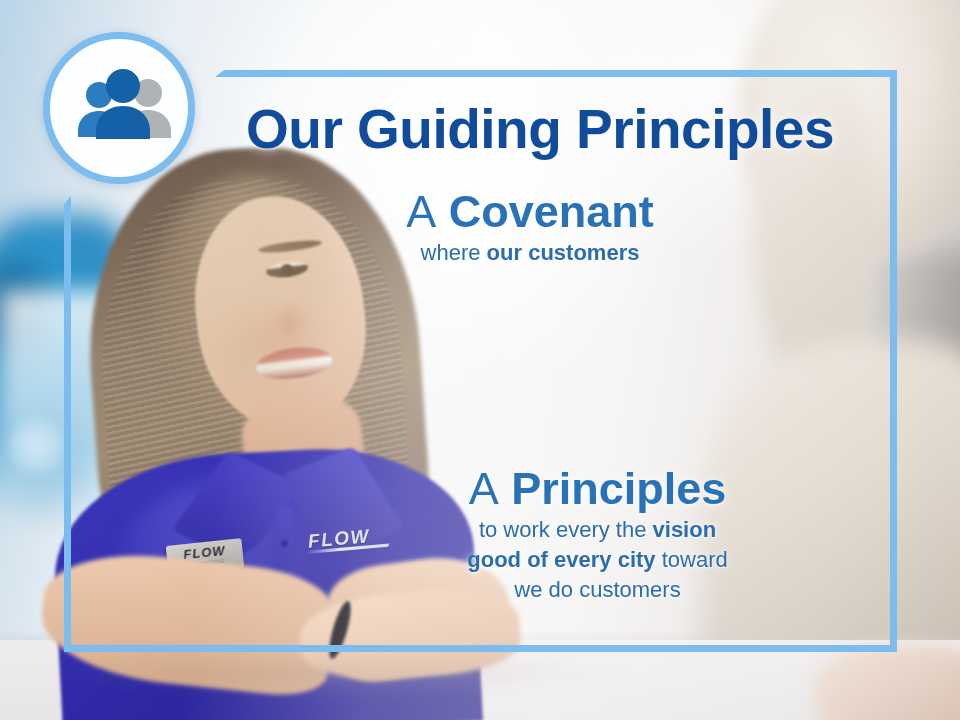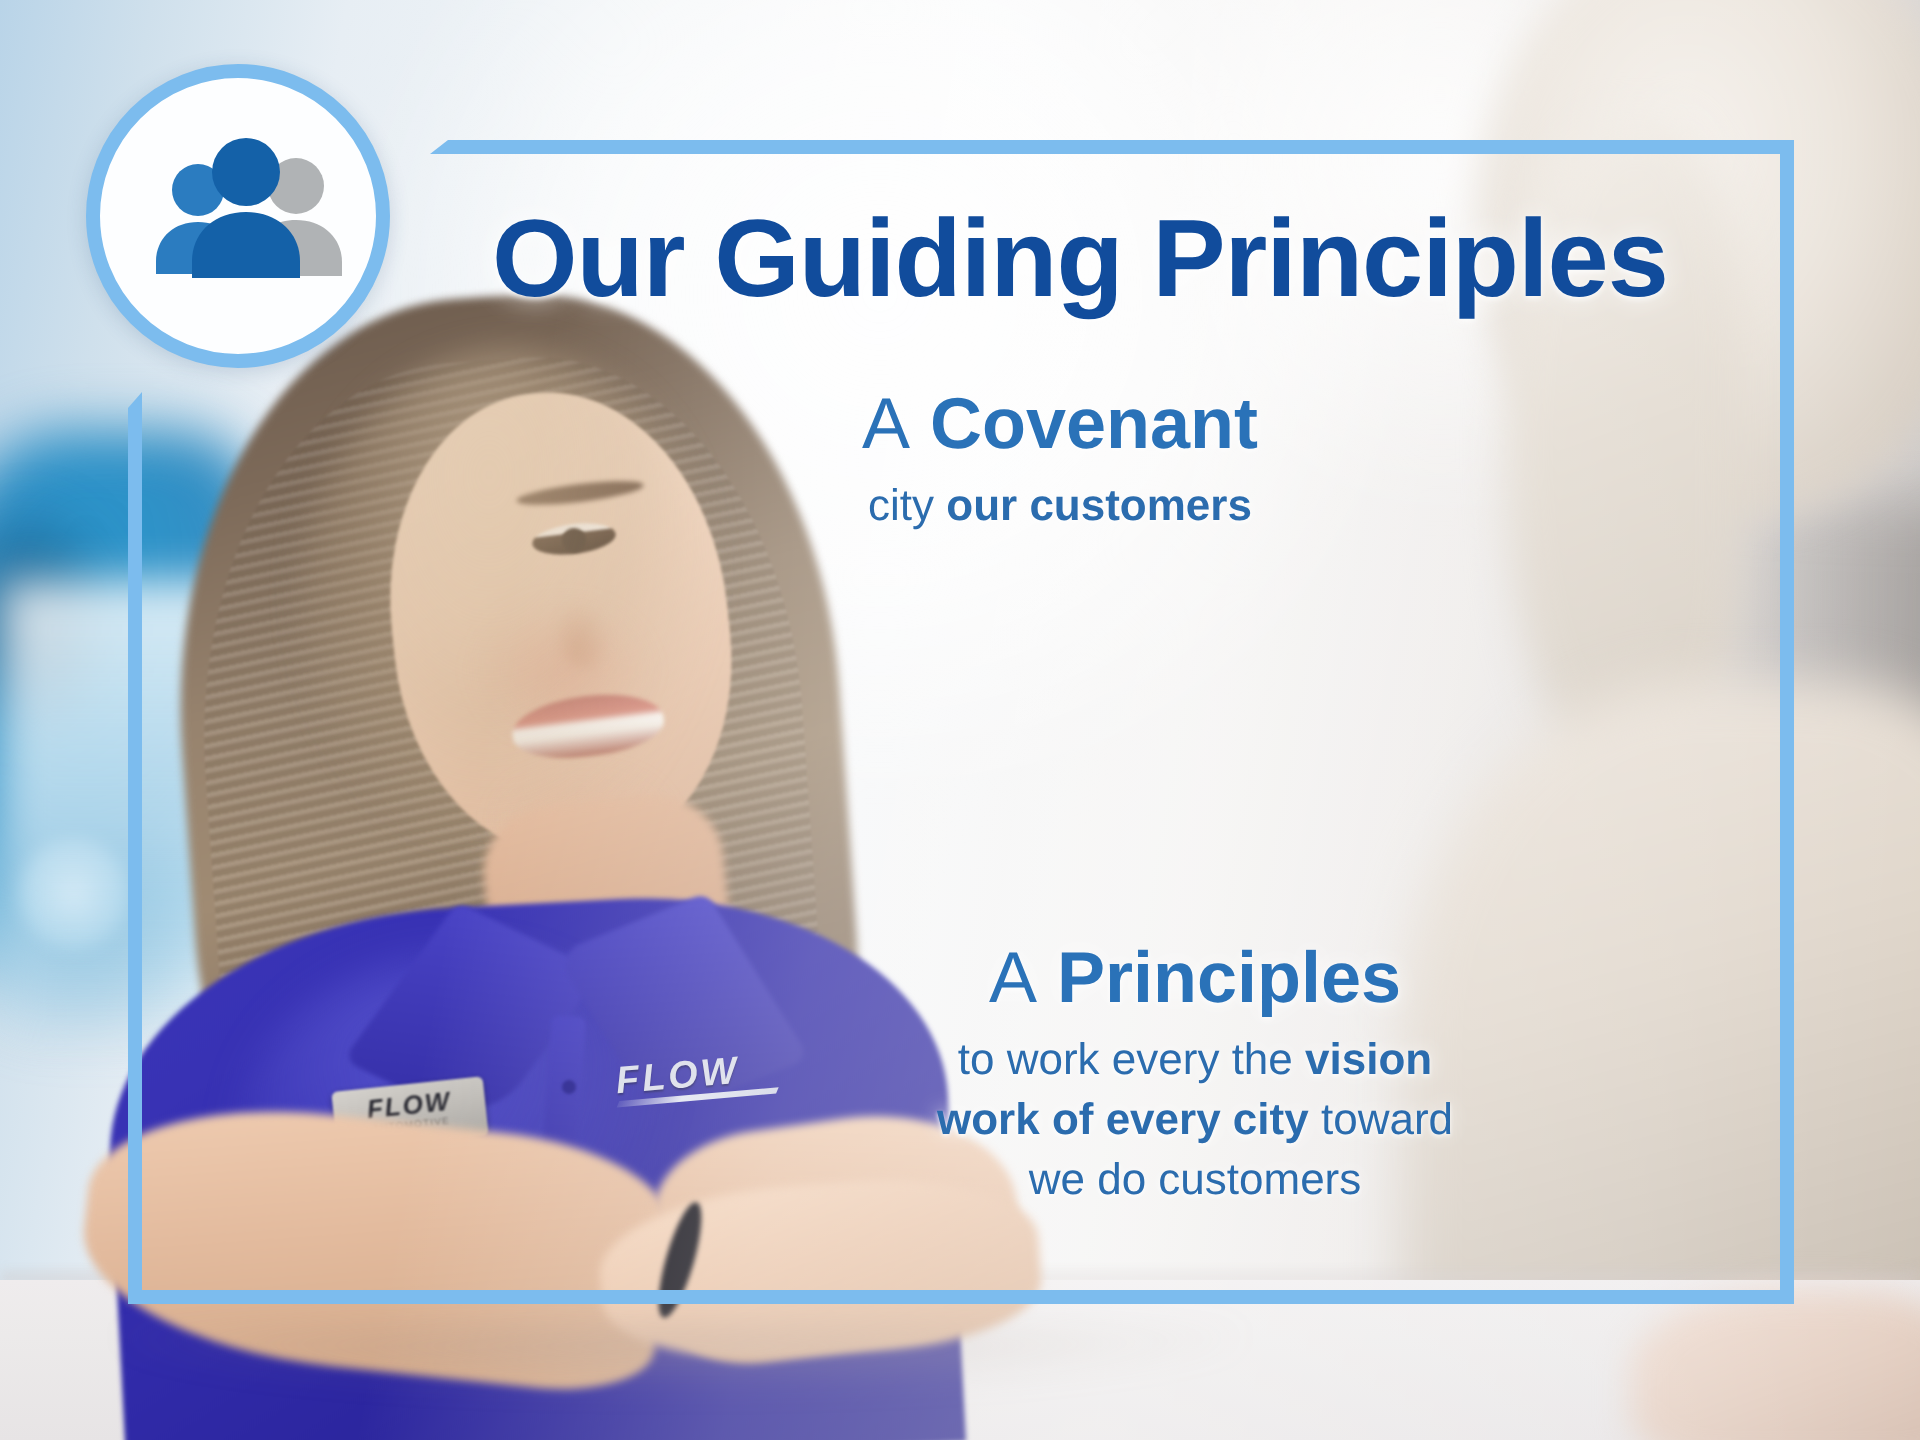--- a/index.html
+++ b/index.html
@@ -341,21 +341,21 @@
     position: absolute; left: 0; top: 97px; width: 960px;
     text-align: center;
     padding-left: 120px; box-sizing: border-box;
     font-size: 55px; font-weight: 700; letter-spacing: -.5px;
     color: #114c9c;
     text-shadow: 0 1px 3px rgba(255,255,255,.85), 0 0 14px rgba(255,255,255,.9);
   }
 
   .principle { position: absolute; width: 960px; text-align: center; }
   .p-head {
-    font-size: 36px; line-height: 52px;
+    font-size: 45px; line-height: 52px;
     color: #2a72b8;
     text-shadow: 0 1px 3px rgba(255,255,255,.8), 0 0 12px rgba(255,255,255,.85);
   }
   .p-head .art { font-weight: 300; }
   .p-head .word { font-weight: 700; }
   .p-sub {
     font-size: 22px; line-height: 30px; font-weight: 400;
     color: #2b6cae;
     text-shadow: 0 1px 2px rgba(255,255,255,.85), 0 0 10px rgba(255,255,255,.85);
   }
@@ -449,30 +449,30 @@
   </div>
 
   <div class="headline">Our Guiding Principles</div>
 
   <div class="principle" id="pr-covenant">
     <div class="p-head">
       <span class="art">A</span>
       <span class="word">Covenant</span>
     </div>
     <div class="p-sub">
-        <div><span>city </span><b>our customers</b></div>
+        <div><span>where </span><b>our customers</b></div>
       </div>
   </div>
 
 
   <div class="principle" id="pr-commitment">
     <div class="p-head">
       <span class="art">A</span>
       <span class="word">Principles</span>
     </div>
     <div class="p-sub">
         <div><span>to work every the </span><b>vision</b></div>
-        <div><b>work of every city</b><span> toward</span></div>
+        <div><b>good of every city</b><span> toward</span></div>
         <div><span>we do customers</span></div>
       </div>
   </div>
 
 </div>
 
 </body></html>

